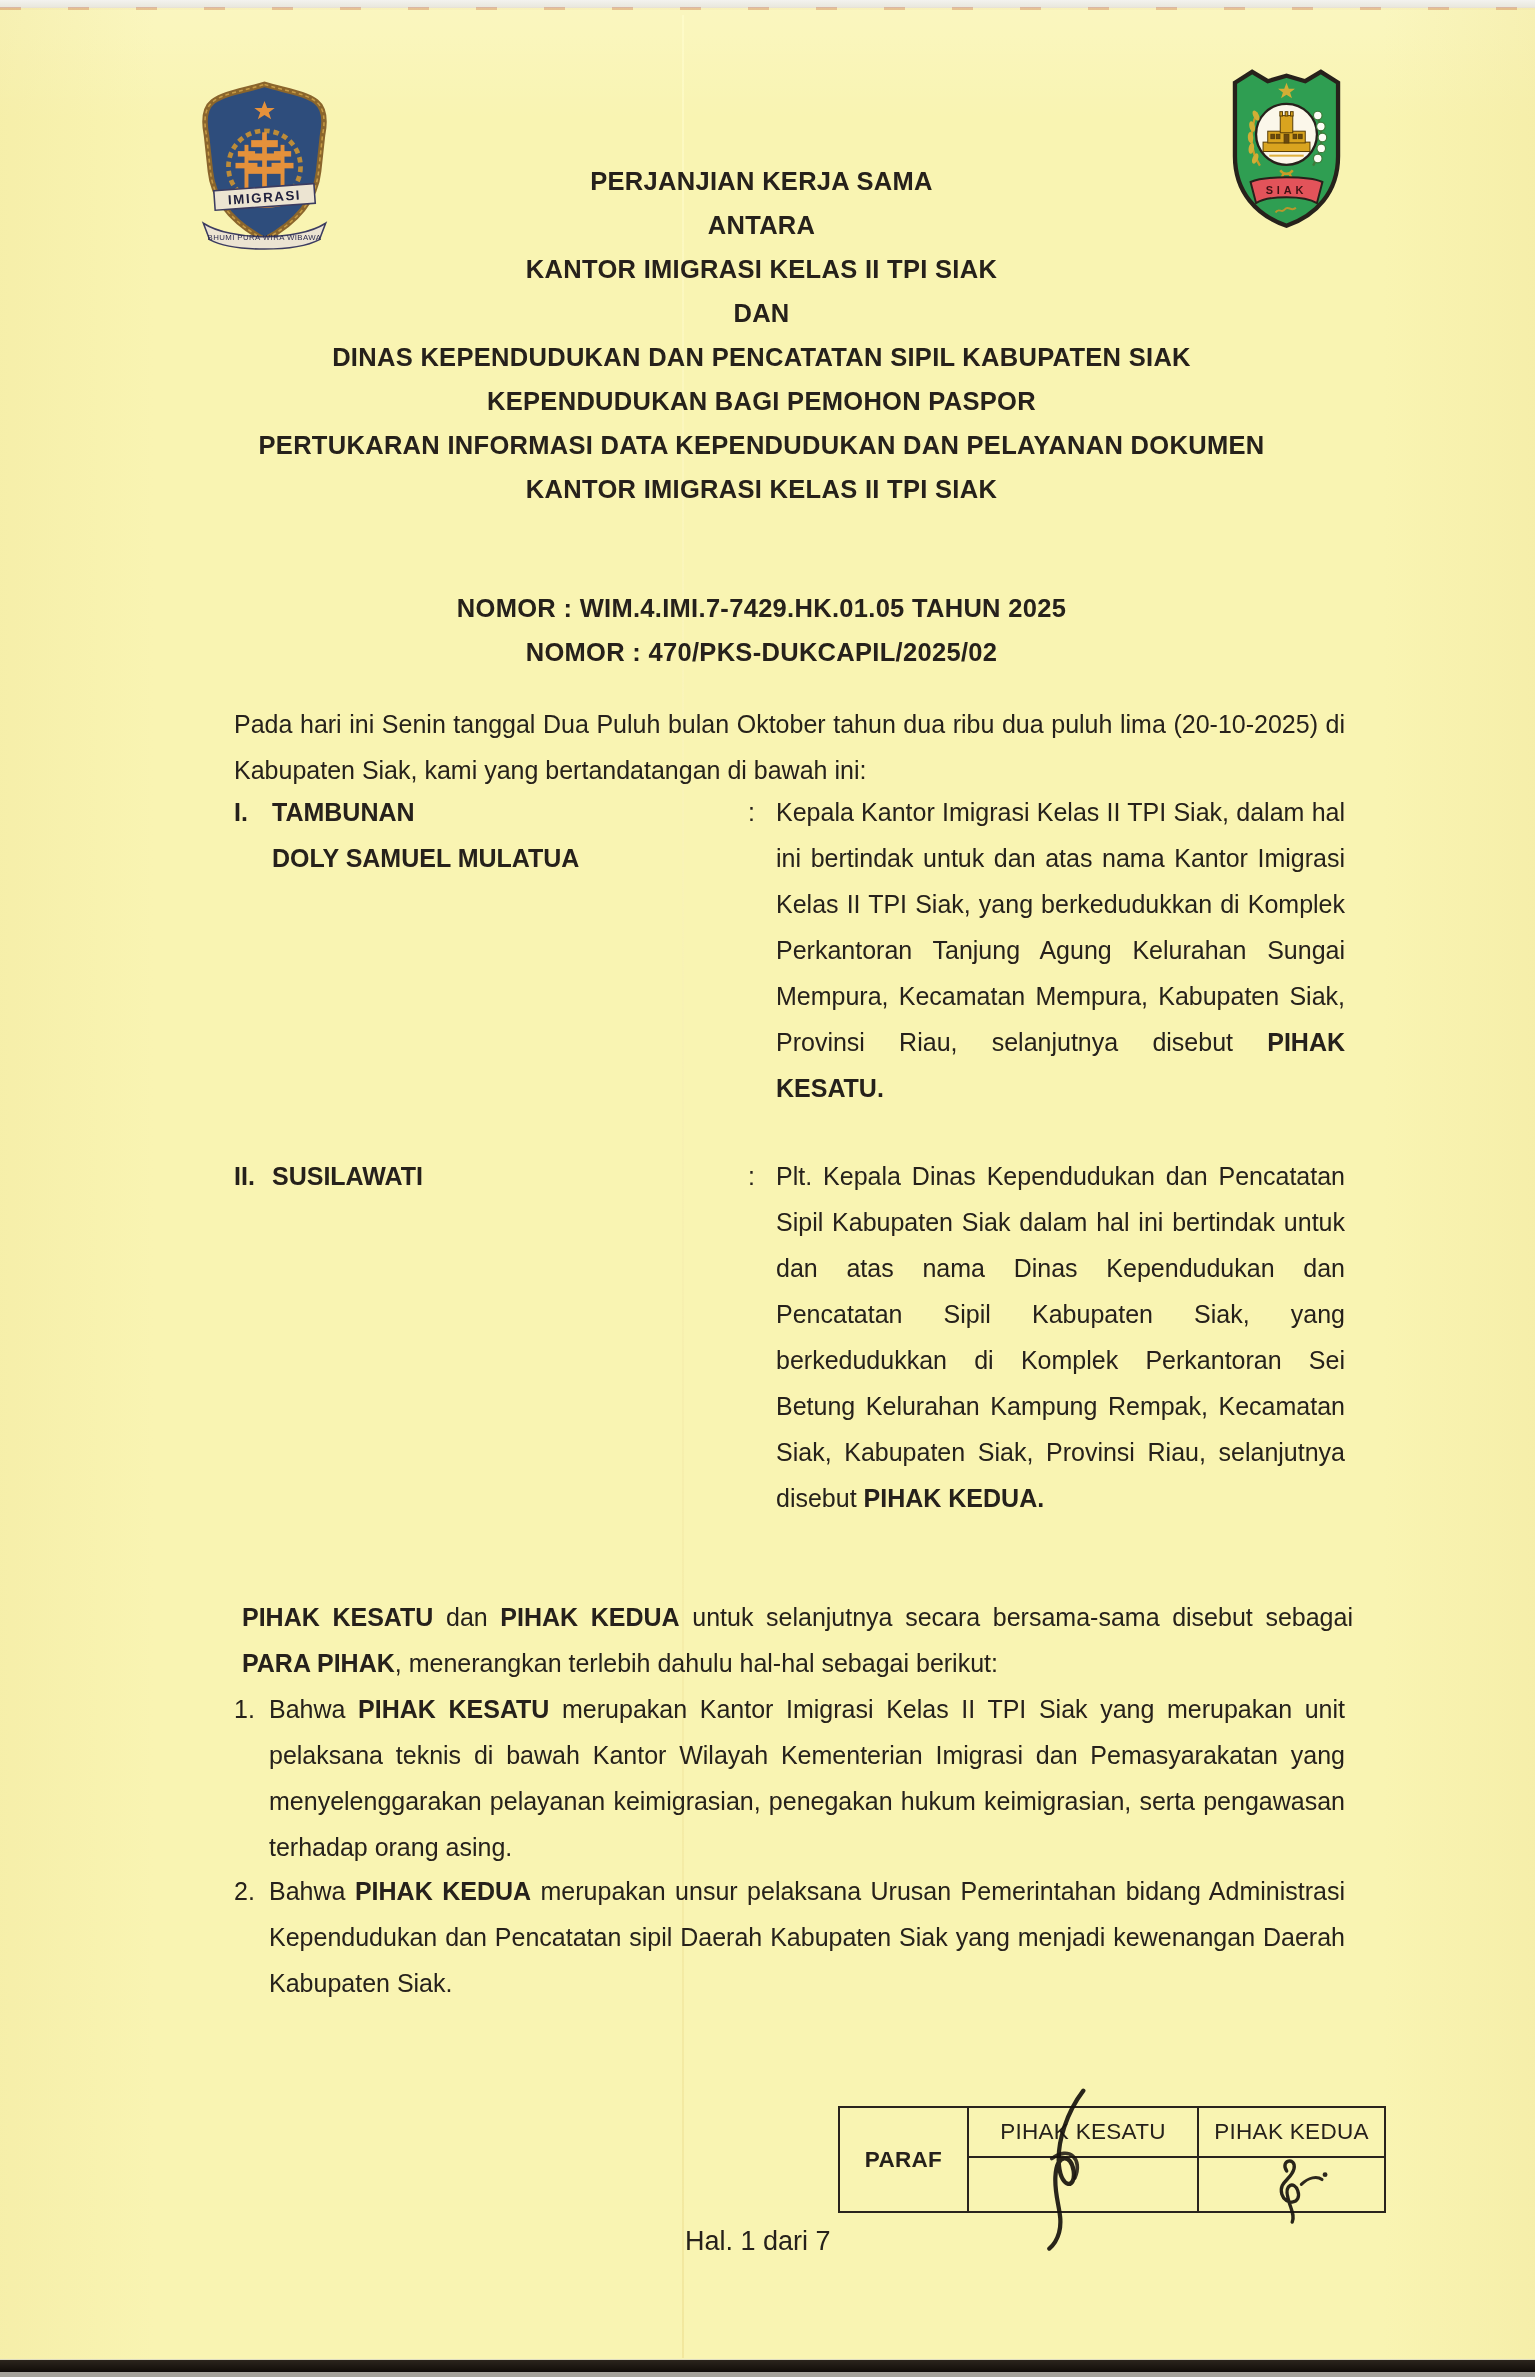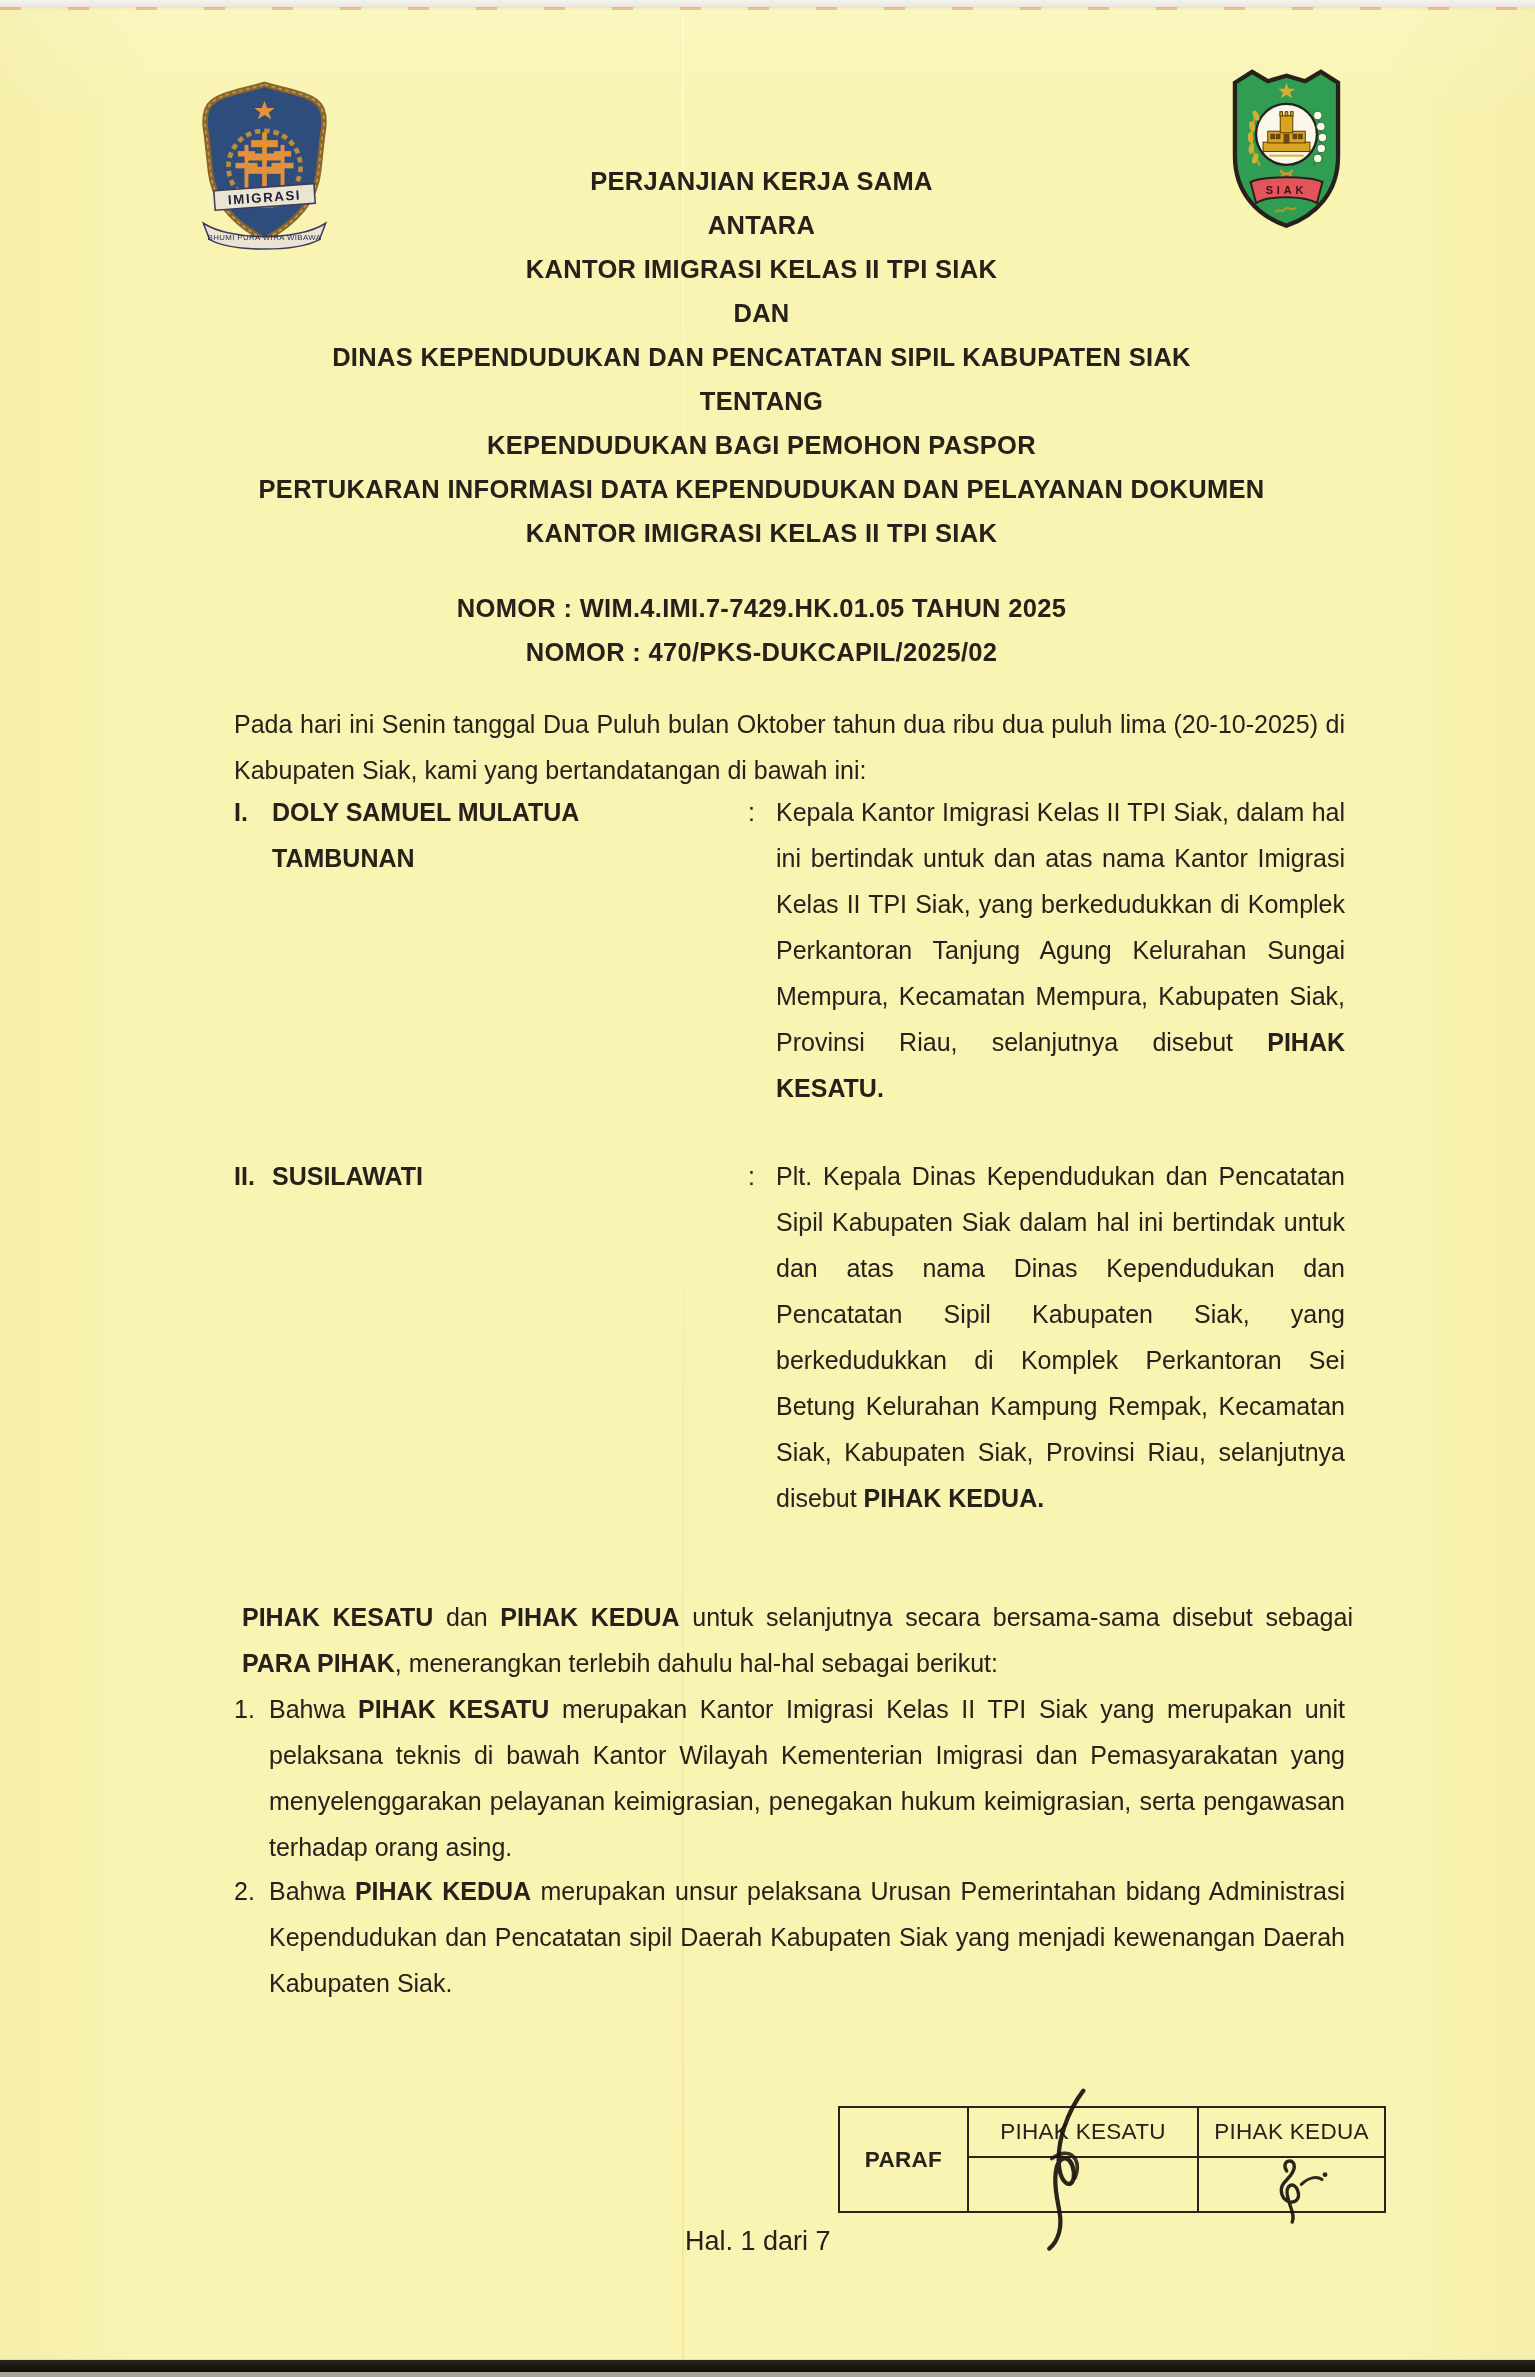--- a/index.html
+++ b/index.html
@@ -159,38 +159,37 @@
   </g>
   <path d="M66 190 C70 183 74 192 78 186 C82 180 86 190 92 184" stroke="#b9972c" stroke-width="2.5" fill="none"></path>
 </svg>
 
 <div class="title-block">
     <div>PERJANJIAN KERJA SAMA</div>
     <div>ANTARA</div>
     <div>KANTOR IMIGRASI KELAS II TPI SIAK</div>
     <div>DAN</div>
     <div>DINAS KEPENDUDUKAN DAN PENCATATAN SIPIL KABUPATEN SIAK</div>
-    <div>TENTANG</div>
     <div>KEPENDUDUKAN BAGI PEMOHON PASPOR</div>
     <div>PERTUKARAN INFORMASI DATA KEPENDUDUKAN DAN PELAYANAN DOKUMEN</div>
     <div>KANTOR IMIGRASI KELAS II TPI SIAK</div>
   </div>
 <div class="nomor-block">
     <div>NOMOR : WIM.4.IMI.7-7429.HK.01.05 TAHUN 2025</div>
     <div>NOMOR : 470/PKS-DUKCAPIL/2025/02</div>
   </div>
 
 <div class="intro bodytext">Pada hari ini Senin tanggal Dua Puluh bulan Oktober tahun dua ribu dua puluh lima (20-10-2025) di Kabupaten Siak, kami yang bertandatangan di bawah ini:</div>
 
 <div class="parties bodytext">
   <div class="party p1">
     <div class="numeral">I.</div>
     <div class="name">
+        <div>TAMBUNAN</div>
         <div>DOLY SAMUEL MULATUA</div>
-        <div>TAMBUNAN</div>
       </div>
     <div class="colon">:</div>
     <div class="desc"><span>Kepala Kantor Imigrasi Kelas II TPI Siak, dalam hal ini bertindak untuk dan atas nama Kantor Imigrasi Kelas II TPI Siak, yang berkedudukkan di Komplek Perkantoran Tanjung Agung Kelurahan Sungai Mempura, Kecamatan Mempura, Kabupaten Siak, Provinsi Riau, selanjutnya disebut </span><span class="seg-b">PIHAK KESATU.</span></div>
   </div>
   <div class="party p2">
     <div class="numeral">II.</div>
     <div class="name">
         <div>SUSILAWATI</div>
       </div>
     <div class="colon">:</div>

